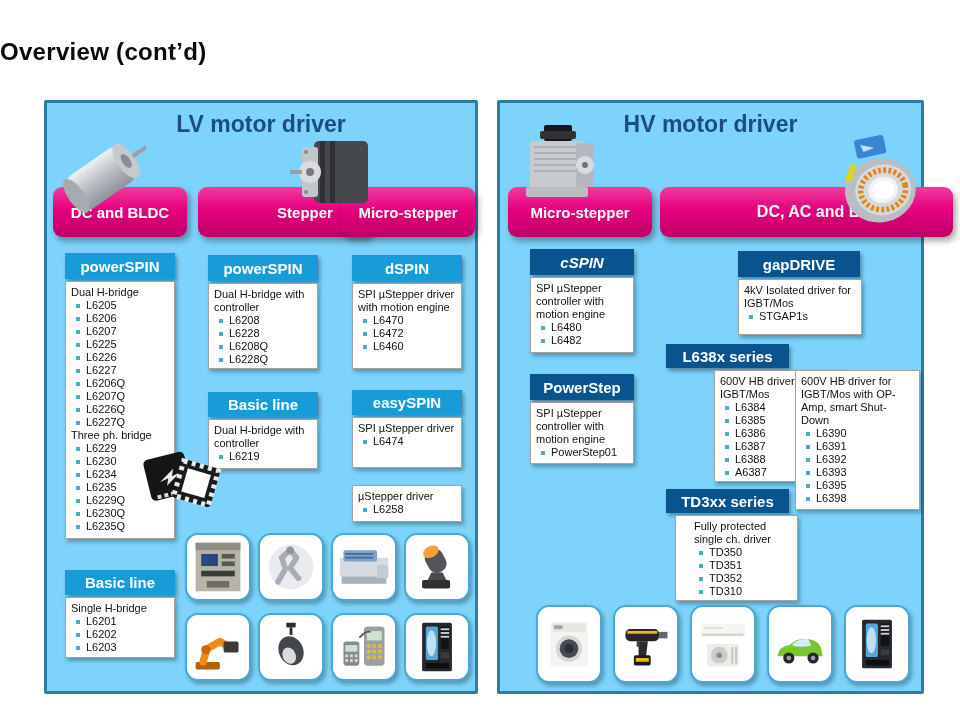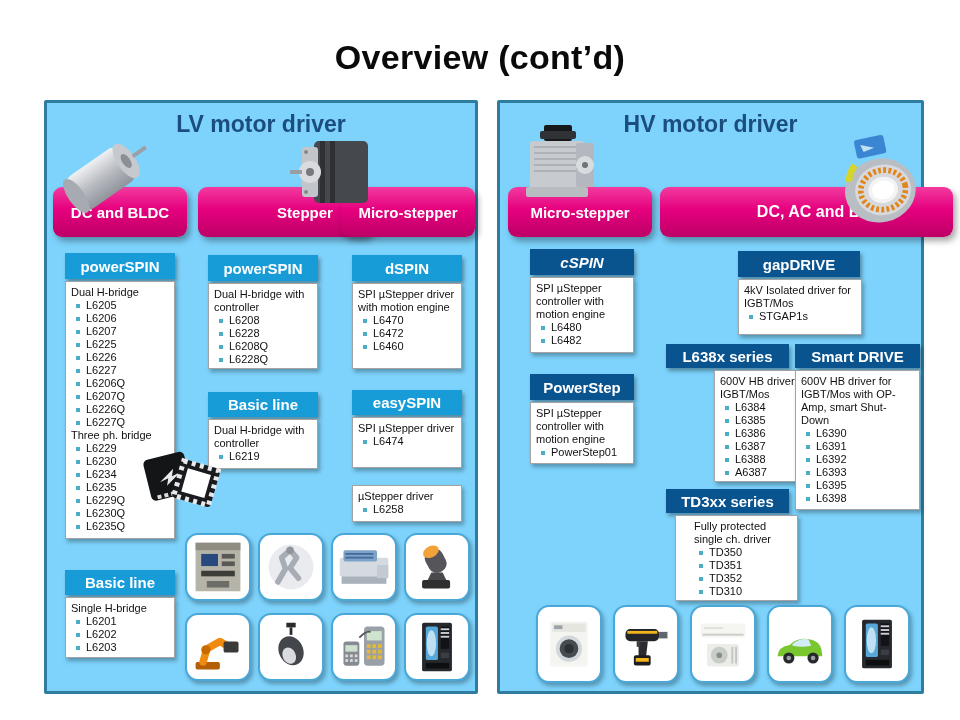--- a/index.html
+++ b/index.html
@@ -1,19 +1,19 @@
 <!DOCTYPE html>
 <html><head>
 <meta charset="utf-8">
 <style>
   html,body{margin:0;padding:0;background:#fff;}
   body{font-family:"Liberation Sans",sans-serif;}
   .slide{position:relative;width:960px;height:720px;background:#fff;overflow:hidden;}
-  .main-title{position:absolute;left:0;right:0;top:38px;text-align:center;
-    font-size:34px;font-weight:bold;color:#0a0a0a;letter-spacing:.3px;}
+  .main-title{position:absolute;left:0;right:0;top:38px;text-align:left;
+    font-size:24px;font-weight:bold;color:#0a0a0a;letter-spacing:.3px;}
   .panel{position:absolute;top:100px;height:588px;border:3px solid #2e7da1;background:#7dd3fc;border-radius:2px;}
   .panel.left{left:44px;width:428px;}
   .panel.right{left:497px;width:421px;}
   .panel-title{position:absolute;top:8px;left:0;right:0;text-align:center;
     font-size:23px;font-weight:bold;color:#1b4e7e;z-index:1;}
   .banner{position:absolute;height:50px;border-radius:9px;z-index:2;
     background:linear-gradient(180deg,#f23b9f 0%,#e6007e 45%,#bd0066 100%);
     box-shadow:3px 4px 6px rgba(0,0,0,.35);
     display:flex;align-items:center;justify-content:center;
     color:#fff;font-weight:bold;font-size:15px;}
@@ -414,21 +414,20 @@
         </div>
         <div class="line item">
           <span class="b"></span>
           <span>L6388</span>
         </div>
         <div class="line item">
           <span class="b"></span>
           <span>A6387</span>
         </div>
       </div>
-    <div class="hdr dk" style="left:295px;top:241px;width:125px;height:24px;">Smart DRIVE</div>
     <div class="lbox" style="left:295px;top:267px;width:125px;height:140px;">
         <div class="line head"><span>600V HB driver for IGBT/Mos with OP-Amp, smart Shut-Down</span></div>
         <div class="line item">
           <span class="b"></span>
           <span>L6390</span>
         </div>
         <div class="line item">
           <span class="b"></span>
           <span>L6391</span>
         </div>

